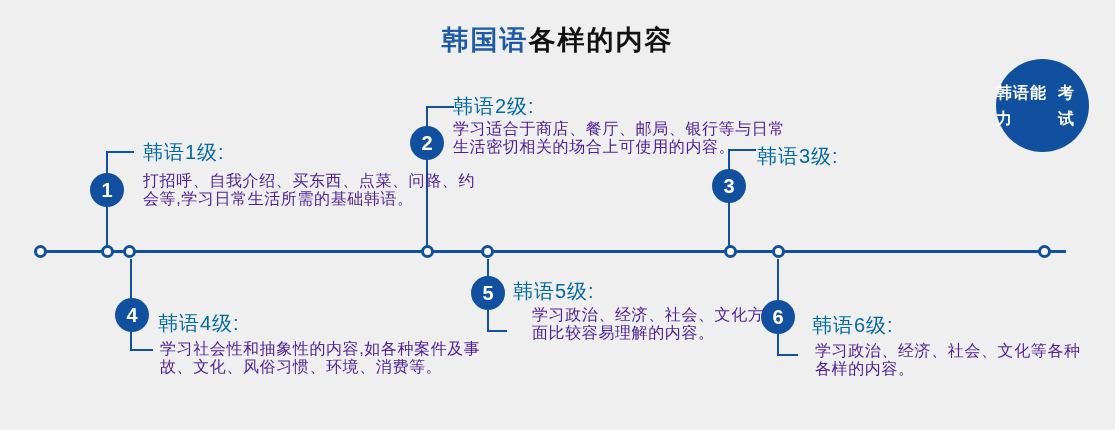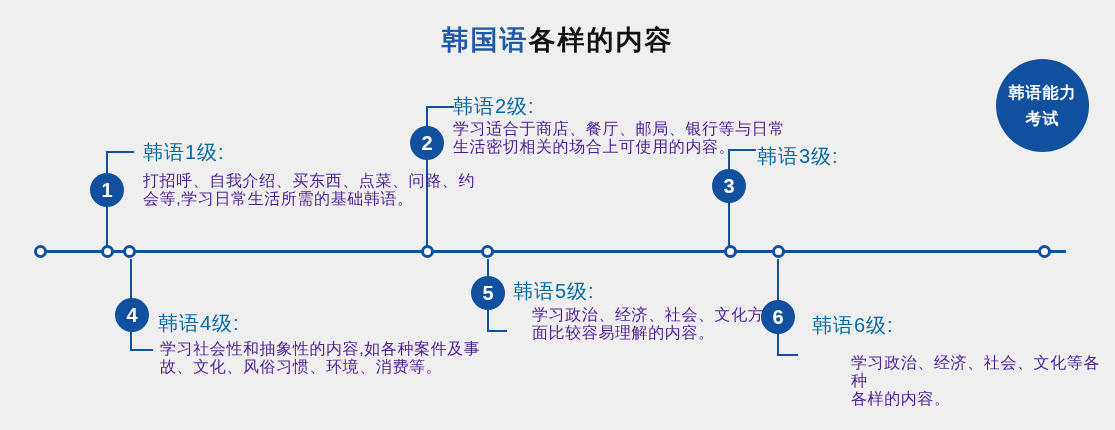--- a/index.html
+++ b/index.html
@@ -16,21 +16,21 @@
     text-align:center;
     font-size:27px;font-weight:bold;letter-spacing:2px;
     color:#111;
   }
   .title .hl{color:#1e5aa6;}
   
   .badge{
     position:absolute;left:996px;top:59px;
     width:93px;height:93px;border-radius:50%;
     background:#11509e;
-    display:flex;flex-direction:column;align-items:center;justify-content:center;
+    display:flex;flex-direction:row;align-items:center;justify-content:center;
     color:#fff;font-size:16px;font-weight:bold;line-height:26px;
     letter-spacing:1px;
   }
   
   .tl-line{
     position:absolute;left:40px;top:250px;width:1026px;height:3px;
     background:#11509e;z-index:2;
   }
   .tl-node{
     position:absolute;top:245px;width:13px;height:13px;box-sizing:border-box;
@@ -81,21 +81,21 @@
   .lv-desc{
     position:absolute;font-size:16px;color:#4c1d95;
     line-height:18px;letter-spacing:0.6px;
     white-space:pre-line;z-index:4;
   }
   .d1{left:143px;top:172px;}
   .d2{left:453px;top:120px;}
   .d3{left:757px;top:172px;}
   .d4{left:160px;top:340px;}
   .d5{left:532px;top:306px;}
-  .d6{left:815px;top:354px;margin-left:36px;}
+  .d6{left:815px;top:342px;}
 </style>
 </head>
 <body>
 
 <div class="stage">
 
   <div class="title">
     <span class="hl">韩国语</span><span>各样的内容</span>
   </div>
 

